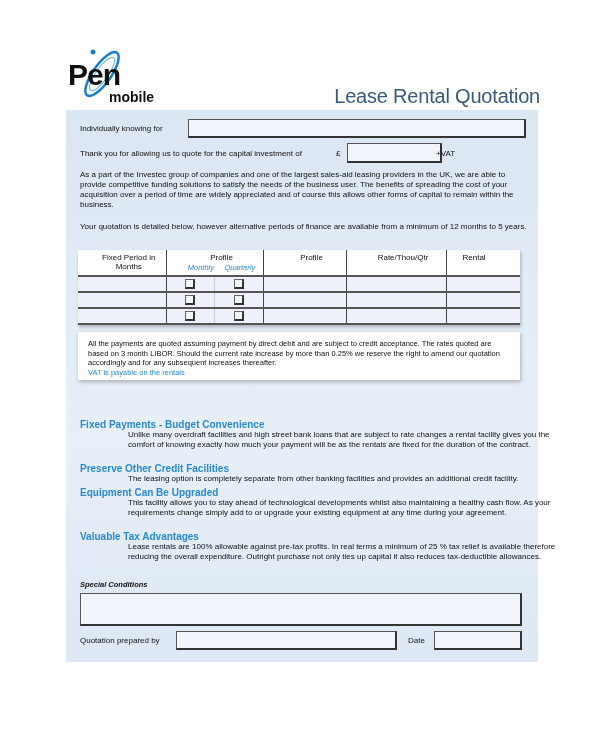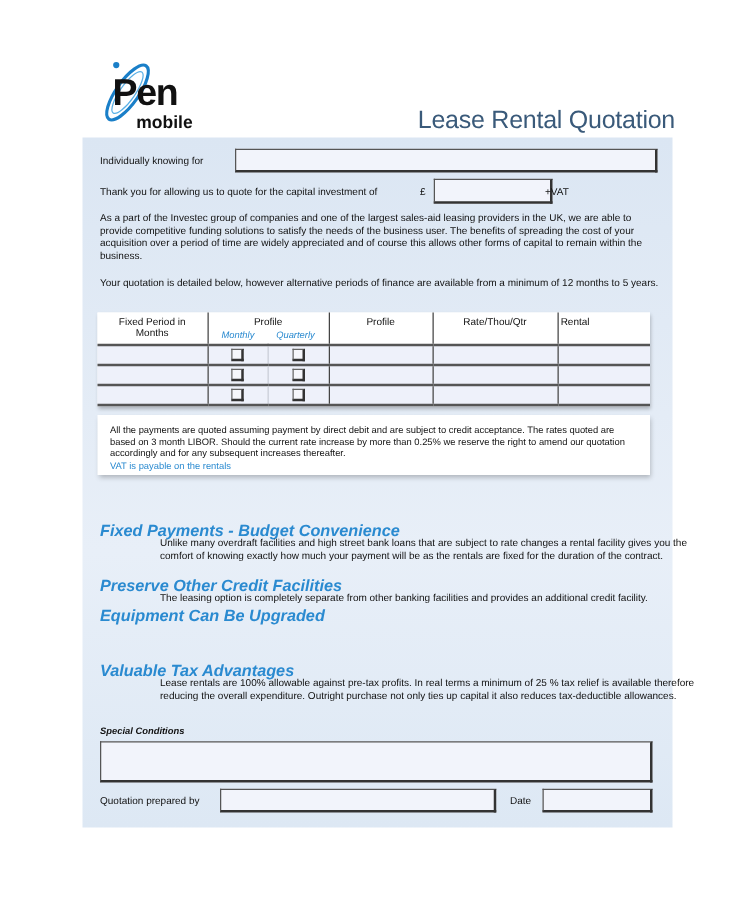--- a/index.html
+++ b/index.html
@@ -28,21 +28,20 @@
   .logo svg { position: absolute; left: 0; top: 0; }
   .logo .pen {
     position: absolute;
     left: 2px;
     top: 16px;
     font-size: 30px;
     font-weight: bold;
     letter-spacing: -1px;
     color: #111;
     line-height: 30px;
-    margin-left: 22px;
   }
   .logo .mobile {
     position: absolute;
     left: 43px;
     top: 46px;
     font-size: 14px;
     font-weight: bold;
     color: #111;
     line-height: 14px;
   }
@@ -100,21 +99,21 @@
     border-collapse: collapse;
     background: #fff;
     box-shadow: 1px 2px 3px rgba(0,0,0,0.25);
     font-size: 8px;
   }
   .quote-table th {
     font-weight: normal;
     font-size: 8px;
     line-height: 9px;
     vertical-align: top;
-    padding: 3px 2px 2px 2px;
+    padding: 3px 2px 2px 16px;
     height: 20px;
     border-left: 1px solid #444;
     border-bottom: 2px solid #555;
     background: #fff;
   }
   .quote-table th:first-child { border-left: none; }
   .quote-table td {
     height: 14px;
     padding: 0;
     border-left: 1px solid #444;
@@ -162,23 +161,22 @@
     position: absolute;
     left: 14px;
     top: 286px;
     font-size: 17px;
     color: #333;
     line-height: 20px;
   }
   .benefit-title {
     position: absolute;
     left: 14px;
-    font-size: 13px;
+    font-size: 10px;
     font-weight: bold;
-    font-style: italic;
     color: #2a8ad0;
     line-height: 9px;
   }
   .benefit-text {
     position: absolute;
     left: 14px;
     width: 450px;
     font-size: 8px;
     line-height: 9.6px;
     color: #111;
@@ -284,20 +282,21 @@
     </div>
 
 
     <div class="benefit-title" style="top:310px;">Fixed Payments - Budget Convenience</div>
     <div class="benefit-text" style="top:320px;">Unlike many overdraft facilities and high street bank loans that are subject to rate changes a rental facility gives you the comfort of knowing exactly how much your payment will be as the rentals are fixed for the duration of the contract.</div>
 
     <div class="benefit-title" style="top:354px;">Preserve Other Credit Facilities</div>
     <div class="benefit-text" style="top:364px;">The leasing option is completely separate from other banking facilities and provides an additional credit facility.</div>
 
     <div class="benefit-title" style="top:378px;">Equipment Can Be Upgraded</div>
+    <div class="benefit-text" style="top:388px;">This facility allows you to stay ahead of technological developments whilst also maintaining a healthy cash flow. As your requirements change simply add to or upgrade your existing equipment at any time during your agreement.</div>
 
     <div class="benefit-title" style="top:422px;">Valuable Tax Advantages</div>
     <div class="benefit-text" style="top:432px;">Lease rentals are 100% allowable against pre-tax profits. In real terms a minimum of 25 % tax relief is available therefore reducing the overall expenditure. Outright purchase not only ties up capital it also reduces tax-deductible allowances.</div>
 
     <div class="special-label">Special Conditions</div>
     <div class="text-input" style="left:14px; top:483px; width:442px; height:33px;"></div>
 
     <span class="field-label" style="left:14px; top:526px;">Quotation prepared by</span>
     <div class="text-input" style="left:110px; top:521px; width:221px; height:19px;"></div>
 

